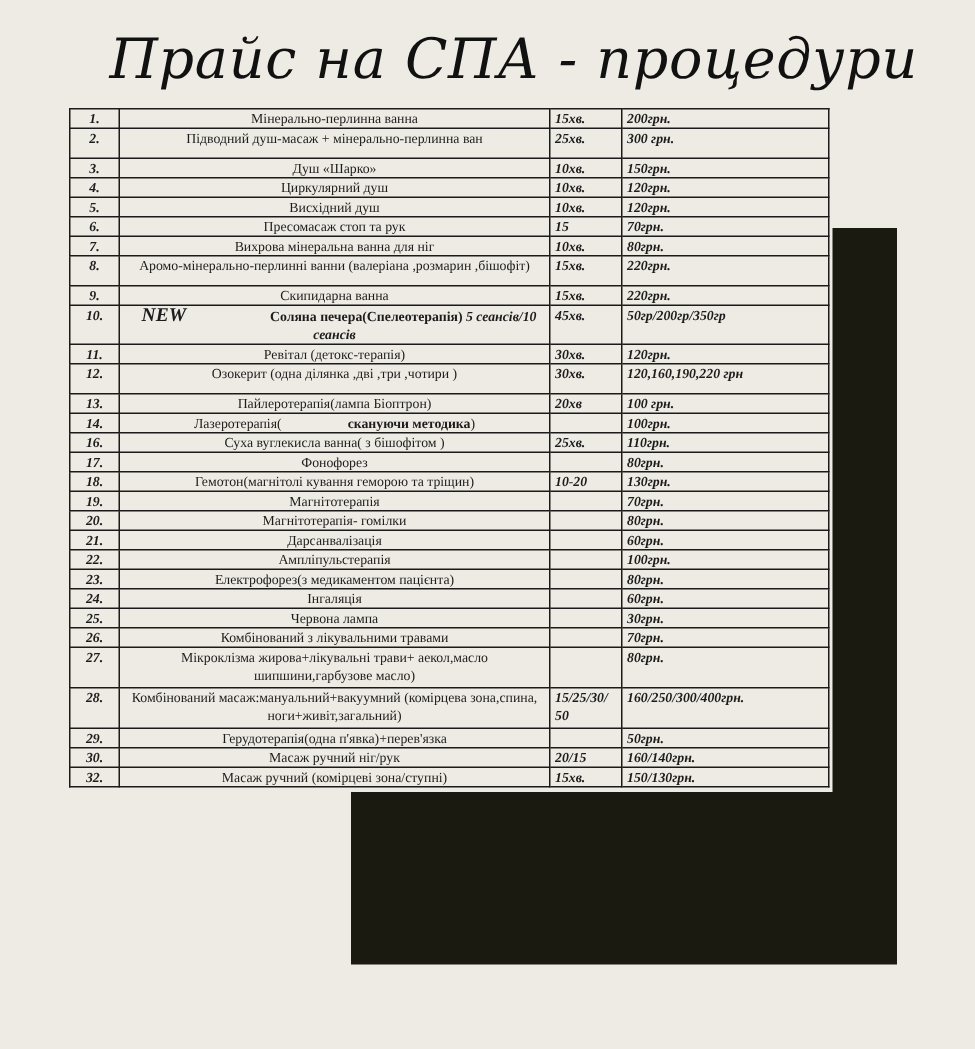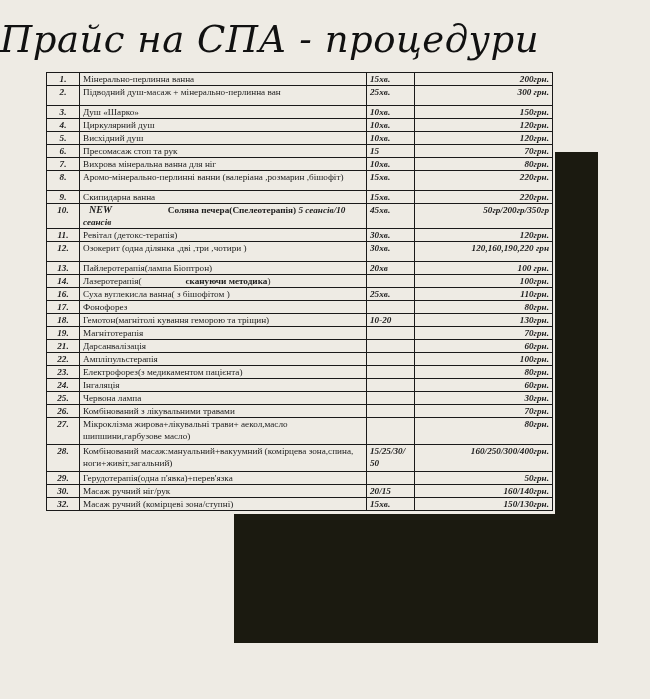--- a/index.html
+++ b/index.html
@@ -6,21 +6,21 @@
     body {
       width: 650px; height: 699px;
       background: #eeebe4;
       position: relative;
       overflow: hidden;
       font-family: "Liberation Serif", serif;
     }
     .title {
       position: absolute;
       left: 0; top: 18px; width: 612px;
-      text-align: left;
+      text-align: right;
       font-family: "DejaVu Serif", serif;
       font-style: italic;
       font-size: 37px;
       color: #111;
       letter-spacing: 0.5px;
     }
     .shadow {
       position: absolute;
       left: 234px; top: 152px;
       width: 364px; height: 491px;
@@ -43,25 +43,25 @@
       border: 1.5px solid #1a1a1a;
       font-size: 9.2px;
       color: #1c1c1c;
       padding: 0 3px;
       height: 12px;
       line-height: 12px;
       vertical-align: top;
     }
     td.num { text-align: center; font-weight: bold; font-style: italic; }
     td.dur { text-align: left; font-weight: bold; font-style: italic; }
-    td.price { text-align: right; font-weight: bold; font-style: italic; }
-    td.name { text-align: left; }
+    td.price { text-align: left; font-weight: bold; font-style: italic; }
+    td.name { text-align: center; }
     tr.tall td { height: 19px; }
     tr.two td { height: 26px; }
-    .new-tag { font-weight: bold; font-style: italic; font-size: 10px; margin: 0 12px 0 6px; }
+    .new-tag { font-weight: bold; font-style: italic; font-size: 13px; margin: 0 12px 0 6px; }
     .bold { font-weight: bold; margin-left: 44px; }
     .ital-bold { font-weight: bold; font-style: italic; }
   </style>
 </head>
 <body>
 
 <div class="title">Прайс на СПА - процедури</div>
 <div class="shadow"></div>
 
 <div class="sheet">
@@ -175,20 +175,26 @@
           <td class="dur">10-20</td>
           <td class="price">130грн.</td>
         </tr>
         <tr>
           <td class="num">19.</td>
           <td class="name">Магнітотерапія</td>
           <td class="dur"></td>
           <td class="price">70грн.</td>
         </tr>
         <tr>
+          <td class="num">20.</td>
+          <td class="name">Магнітотерапія- гомілки</td>
+          <td class="dur"></td>
+          <td class="price">80грн.</td>
+        </tr>
+        <tr>
           <td class="num">21.</td>
           <td class="name">Дарсанвалізація</td>
           <td class="dur"></td>
           <td class="price">60грн.</td>
         </tr>
         <tr>
           <td class="num">22.</td>
           <td class="name">Ампліпульстерапія</td>
           <td class="dur"></td>
           <td class="price">100грн.</td>

